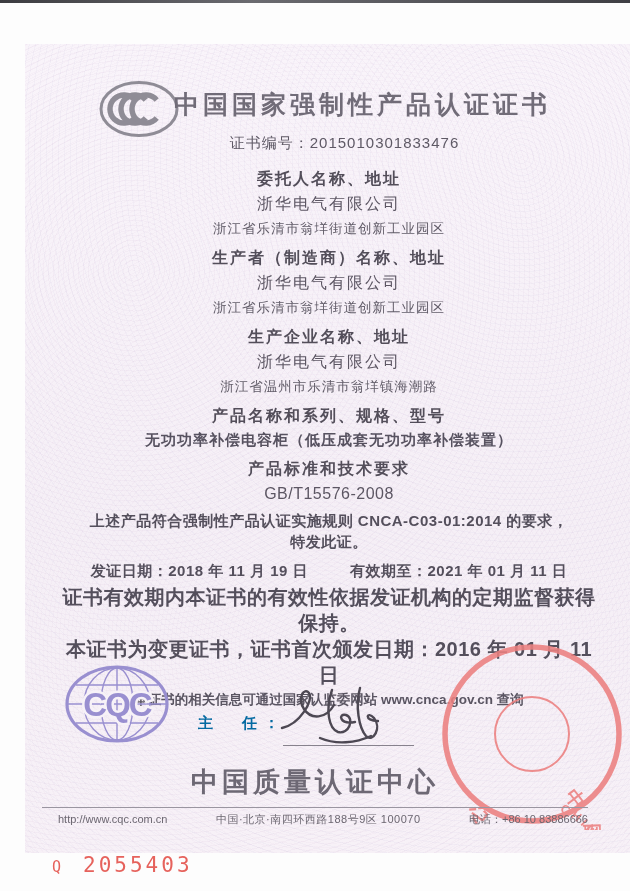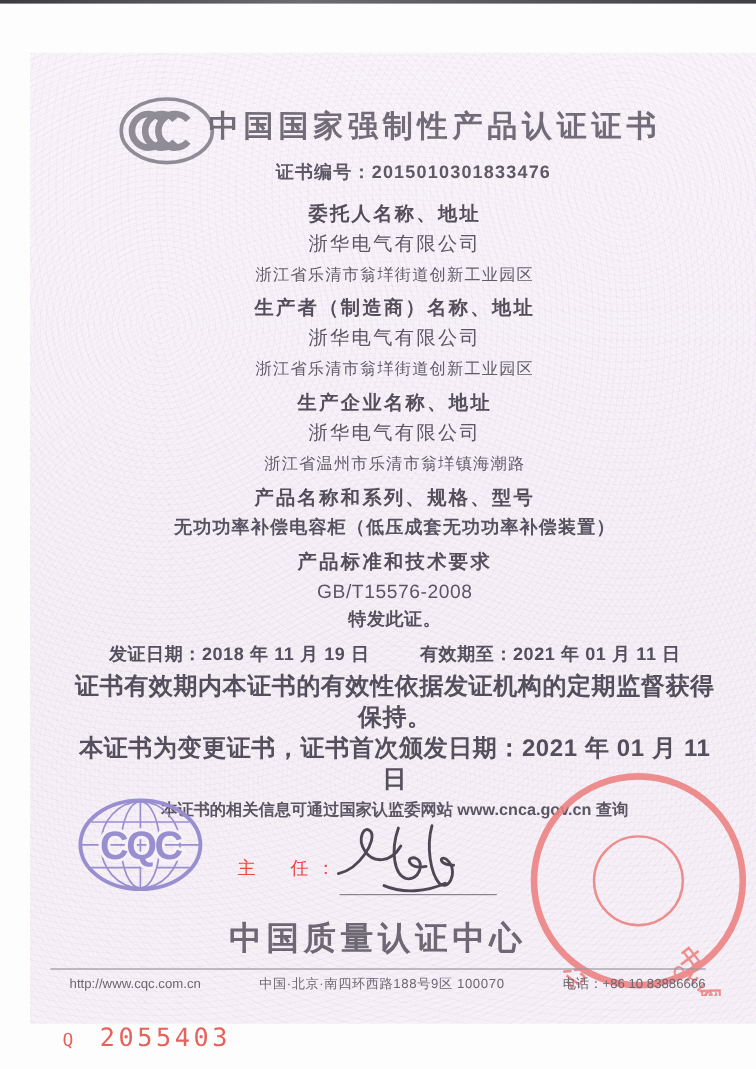--- a/index.html
+++ b/index.html
@@ -29,39 +29,39 @@
   .ccc-logo { position:absolute; left:62px; top:30px; }
   .cert-title {
     position:absolute; left:0; top:44px; width:100%;
     padding-left:70px;
     text-align:center; font-size:25px; font-weight:600;
     letter-spacing:4px; color:#716c78;
   }
   .cert-no-row {
     position:absolute; left:0; top:90px; width:100%;
     padding-left:34px; text-align:center;
-    font-size:15px; font-weight:bold; color:#5e5965; letter-spacing:1px;
+    font-size:15px; font-weight:normal; color:#5e5965; letter-spacing:1px;
   }
 
   .mid { position:absolute; left:28px; top:118px; width:552px; text-align:center; }
   .sec-label { font-size:16px; font-weight:bold; color:#534e5a; line-height:24px; margin-top:5px; letter-spacing:2px; }
   .sec-name  { font-size:16px; color:#5c5663; line-height:26px; letter-spacing:2px; }
   .sec-addr  { font-size:13.5px; color:#615c68; line-height:24px; letter-spacing:1px; }
   .prod-name { font-size:15px; font-weight:bold; color:#575260; line-height:24px; letter-spacing:1px; }
   .prod-spec { font-size:13.5px; color:#63636e; line-height:19px; margin:0 2px; }
   .std-value { font-size:16px; color:#5c5663; line-height:25px; letter-spacing:.5px; }
   .stmt      { font-size:15px; font-weight:bold; color:#544f5c; line-height:21px; letter-spacing:.5px; }
   .dates-row { display:flex; justify-content:center; gap:42px; font-size:15px; font-weight:bold;
                color:#544f5c; line-height:27px; letter-spacing:.5px; }
   .note      { font-size:20px; font-weight:bold; color:#544f5c; line-height:26px; letter-spacing:.5px; }
   .note-sm   { font-size:13.5px; font-weight:bold; color:#5a5562; line-height:24px; }
 
   .cqc-logo { position:absolute; left:64px; top:664px; }
-  .director-row { position:absolute; left:198px; top:714px; font-size:15px; font-weight:normal;
-                  letter-spacing:7px; color:#ef4444; }
+  .director-row { position:absolute; left:198px; top:714px; font-size:15px; font-weight:bold;
+                  letter-spacing:7px; color:#0369a1; }
   .sig-line { position:absolute; left:283px; top:745px; width:131px; border-bottom:1.5px solid #87828d; }
   .signature-svg { position:absolute; left:276px; top:684px; }
 
   .seal { position:absolute; left:436px; top:638px; opacity:.88; }
 
   .issuer-title { position:absolute; left:0; top:764px; width:630px; text-align:center;
     font-size:27px; font-weight:600; letter-spacing:4px; color:#6d6874; }
 
   .footer-line { position:absolute; left:42px; top:807px; width:546px; border-top:1px solid #9a95a0; }
   .footer-row { position:absolute; left:42px; top:812px; width:546px;
@@ -106,29 +106,30 @@
     <div class="sec-label">生产企业名称、地址</div>
     <div class="sec-name">浙华电气有限公司</div>
     <div class="sec-addr">浙江省温州市乐清市翁垟镇海潮路</div>
 
     <div class="sec-label">产品名称和系列、规格、型号</div>
     <div class="prod-name">无功功率补偿电容柜（低压成套无功功率补偿装置）</div>
 
     <div class="sec-label">产品标准和技术要求</div>
     <div class="std-value">GB/T15576-2008</div>
 
+    <div class="stmt" style="margin-top:4px;">上述产品符合强制性产品认证实施规则 CNCA-C03-01:2014 的要求，</div>
     <div class="stmt">特发此证。</div>
 
     <div class="dates-row" style="margin-top:5px;">
       <span><span>发证日期：</span><span>2018 年 11 月 19 日</span></span>
       <span><span>有效期至：</span><span>2021 年 01 月 11 日</span></span>
     </div>
 
     <div class="note">证书有效期内本证书的有效性依据发证机构的定期监督获得保持。</div>
-    <div class="note">本证书为变更证书，证书首次颁发日期：2021 年 01 月 11 日</div>
+    <div class="note">本证书为变更证书，证书首次颁发日期：2016 年 01 月 11 日</div>
     <div class="note-sm">本证书的相关信息可通过国家认监委网站 www.cnca.gov.cn 查询</div>
   </div>
 
 </div>
 
 <svg class="cqc-logo" width="106" height="82" viewBox="0 0 106 82">
   <g stroke="#998fd0" fill="none">
     <ellipse cx="53" cy="40" rx="50" ry="37" stroke-width="3.2"></ellipse>
     <ellipse cx="53" cy="40" rx="33" ry="36" stroke-width="1.4"></ellipse>
     <ellipse cx="53" cy="40" rx="16" ry="36" stroke-width="1.4"></ellipse>

